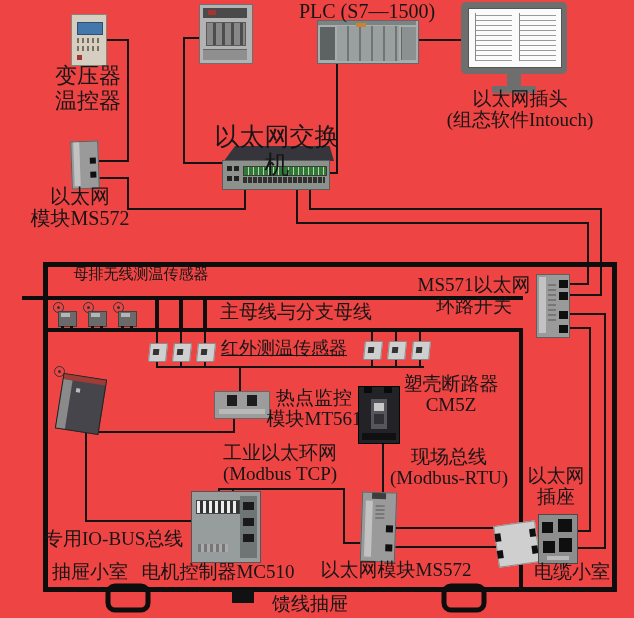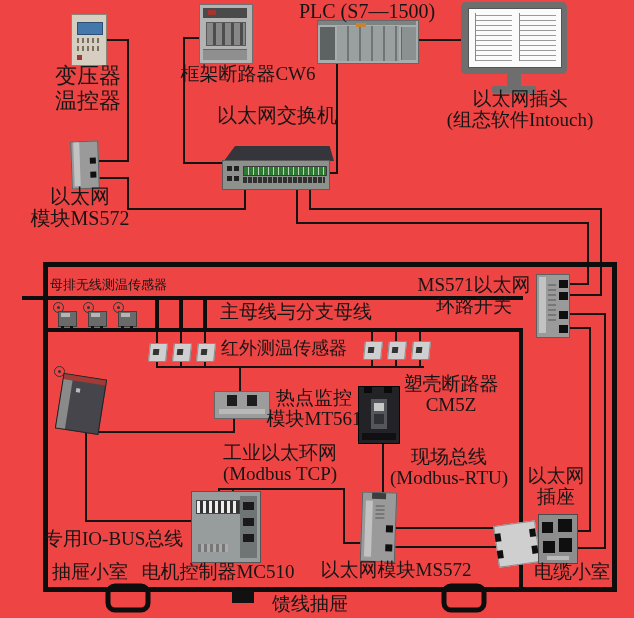--- a/index.html
+++ b/index.html
@@ -209,31 +209,30 @@
     <div class="port" style="left:3px;top:7px;width:11px;height:11px;"></div>
     <div class="port" style="left:19px;top:4px;width:14px;height:13px;"></div>
     <div class="port" style="left:4px;top:26px;width:12px;height:12px;"></div>
     <div class="port" style="left:20px;top:23px;width:13px;height:14px;"></div>
     <div class="part" style="left:8px;top:41px;width:22px;height:4px;background:#b9b9b9;"></div>
   </div>
 
   <div class="lb" style="left:292px;top:0px;width:150px;font-size:20px;">PLC (S7—1500)</div>
   <div class="lb" style="left:48px;top:64px;width:80px;font-size:22px;">变压器
 温控器</div>
-  <div class="lb" style="left:178px;top:63px;width:140px;font-size:19px;">框架断路器CW6</div>
   <div class="lb" style="left:444px;top:88px;width:152px;font-size:19px;">以太网插头
 (组态软件Intouch)</div>
-  <div class="lb" style="left:210px;top:104px;width:134px;font-size:20px;">以太网交换机</div>
+  <div class="lb" style="left:210px;top:123px;width:134px;font-size:25px;">以太网交换机</div>
   <div class="lb" style="left:22px;top:185px;width:116px;font-size:20px;">以太网
 模块MS572</div>
-  <div class="lb" style="left:50px;top:266px;width:182px;font-size:13px;text-align:left;margin-top:12px;">母排无线测温传感器</div>
+  <div class="lb" style="left:50px;top:266px;width:182px;font-size:15px;text-align:center;">母排无线测温传感器</div>
   <div class="lb" style="left:213px;top:301px;width:166px;font-size:19px;">主母线与分支母线</div>
   <div class="lb" style="left:408px;top:274px;width:132px;font-size:19px;">MS571以太网
 环路开关</div>
-  <div class="lb" style="left:215px;top:338px;width:138px;font-size:18px;">红外测温传感器</div>
+  <div class="lb" style="left:215px;top:338px;width:138px;font-size:18px;text-decoration:underline;">红外测温传感器</div>
   <div class="lb" style="left:260px;top:387px;width:108px;font-size:19px;">热点监控
 模块MT561</div>
   <div class="lb" style="left:394px;top:373px;width:114px;font-size:19px;">塑壳断路器
 CM5Z</div>
   <div class="lb" style="left:210px;top:442px;width:140px;font-size:19px;">工业以太环网
 (Modbus TCP)</div>
   <div class="lb" style="left:382px;top:446px;width:134px;font-size:19px;">现场总线
 (Modbus-RTU)</div>
   <div class="lb" style="left:44px;top:561px;width:92px;font-size:19px;">抽屉小室</div>
   <div class="lb" style="left:44px;top:528px;width:154px;font-size:19px;text-align:left;">专用IO-BUS总线</div>

